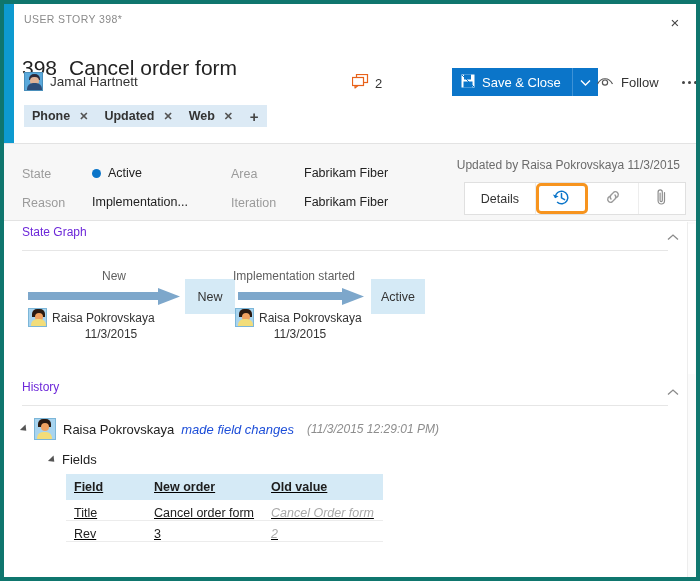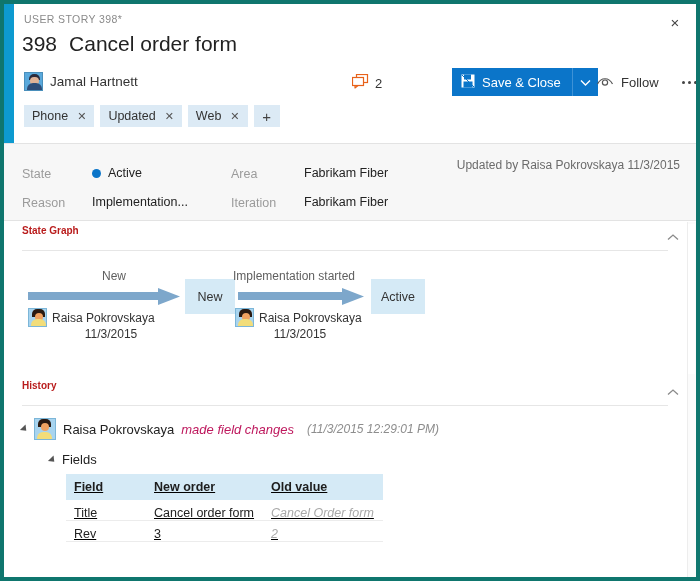--- a/index.html
+++ b/index.html
@@ -44,20 +44,21 @@
     position: absolute;
     left: 8px; top: 28px;
     display: flex;
     align-items: baseline;
     gap: 12px;
   }
   .title-id {
     font-size: 21px;
     color: #222;
     font-weight: 400;
+    margin-top: 24px;
   }
   .title-text {
     font-size: 21px;
     color: #222;
     font-weight: 400;
   }
   .close-btn {
     position: absolute;
     right: 9px; top: 6px;
     width: 24px; height: 24px;
@@ -159,21 +160,21 @@
   }
   .more-btn .dots { display: flex; gap: 3px; }
   .more-btn .dots i {
     width: 3px; height: 3px; background: #444; display: block; border-radius: 50%;
   }
 
   
   .tags-row {
     position: absolute;
     left: 10px; top: 101px;
-    display: flex; align-items: center; gap: 6px;
+    display: flex; align-items: center;  font-weight: bold;
   }
   .tag {
     background: #dceaf5;
     height: 22px;
     display: flex; align-items: center; gap: 9px;
     padding: 0 8px;
     font-size: 12.5px;
     color: #333;
     cursor: pointer;
   }
@@ -237,23 +238,23 @@
     outline: 3px solid #f7941e;
     outline-offset: -3px;
     border-radius: 5px;
     z-index: 3;
   }
 
   
   .section-hd {
     position: absolute;
     left: 18px;
-    font-size: 10px;
-    color: #b91c1c;
-    font-weight: 700;
+    font-size: 12px;
+    color: #6d28d9;
+    font-weight: 400;
   }
   .section-rule {
     position: absolute;
     left: 18px; right: 28px;
     height: 1px;
     background: #e6e6e6;
   }
   .chev {
     position: absolute;
     right: 16px;
@@ -303,21 +304,21 @@
   }
   .tri {
     width: 0; height: 0;
     border-left: 5px solid #555;
     border-top: 4px solid transparent;
     border-bottom: 4px solid transparent;
     transform: rotate(45deg);
     cursor: pointer;
   }
   .hist-name { font-size: 13px; color: #222; }
-  .hist-action { font-size: 13px; color: #be185d; font-style: italic; }
+  .hist-action { font-size: 13px; color: #1d4ed8; font-style: italic; }
   .hist-time { font-size: 12px; color: #8d8d8d; font-style: italic; margin-left: 6px; }
 
   .fields-toggle {
     position: absolute;
     left: 46px; top: 448px;
     display: flex; align-items: center; gap: 7px;
   }
   .fields-toggle .lbl { font-size: 13px; color: #222; }
 
   
@@ -469,20 +470,49 @@
 
     <div class="fld fld-label" style="left:227px; top:23px;">Area</div>
     <div class="fld fld-value" style="left:300px; top:22px;">Fabrikam Fiber</div>
 
     <div class="fld fld-label" style="left:227px; top:52px;">Iteration</div>
     <div class="fld fld-value" style="left:300px; top:51px;">Fabrikam Fiber</div>
 
     <div class="updated-by">Updated by Raisa Pokrovskaya 11/3/2015</div>
   </div>
 
+  <div class="tabstrip">
+    <div class="tab">
+      <span>Details</span>
+    </div>
+    <div class="tab active-highlight">
+      <span>
+        <svg width="19" height="19" viewBox="0 0 19 19">
+          <path d="M3.2 9.5 a6.3 6.3 0 1 1 1.9 4.5" fill="none" stroke="#0b75c9" stroke-width="1.5"></path>
+          <path d="M0.8 6.6 L3.3 10.2 L6.6 8.2 Z" fill="#0b75c9"></path>
+          <path d="M9.5 5.6 L9.5 9.8 L12.6 11.6" fill="none" stroke="#0b75c9" stroke-width="1.5" stroke-linecap="round"></path>
+        </svg>
+      </span>
+    </div>
+    <div class="tab">
+      <span>
+        <svg width="18" height="18" viewBox="0 0 18 18">
+          <path d="M7 11 A3 3 0 0 1 7 7 L10 4 A3 3 0 0 1 14 8 L12.6 9.4" fill="none" stroke="#9a9a9a" stroke-width="1.4" stroke-linecap="round"></path>
+          <path d="M11 7 A3 3 0 0 1 11 11 L8 14 A3 3 0 0 1 4 10 L5.4 8.6" fill="none" stroke="#9a9a9a" stroke-width="1.4" stroke-linecap="round"></path>
+        </svg>
+      </span>
+    </div>
+    <div class="tab">
+      <span>
+        <svg width="14" height="18" viewBox="0 0 14 18">
+          <path d="M9.5 4.5 L9.5 12.8 a3.2 3.2 0 0 1 -6.4 0 L3.1 4 a2.1 2.1 0 0 1 4.2 0 L7.3 12.5 a1.1 1.1 0 0 1 -2.2 0 L5.1 5" fill="none" stroke="#8d8d8d" stroke-width="1.2" stroke-linecap="round"></path>
+        </svg>
+      </span>
+    </div>
+  </div>
 
   <div class="section-hd" style="top:221px;">State Graph</div>
   <div class="chev" style="top:229px;">
     <svg width="14" height="9" viewBox="0 0 14 9">
         <path d="M2 6.5 L7 2 L12 6.5" fill="none" stroke="#8a8a8a" stroke-width="1.3"></path>
       </svg>
   </div>
   <div class="section-rule" style="top:246px;"></div>
 
   <div class="graph">

